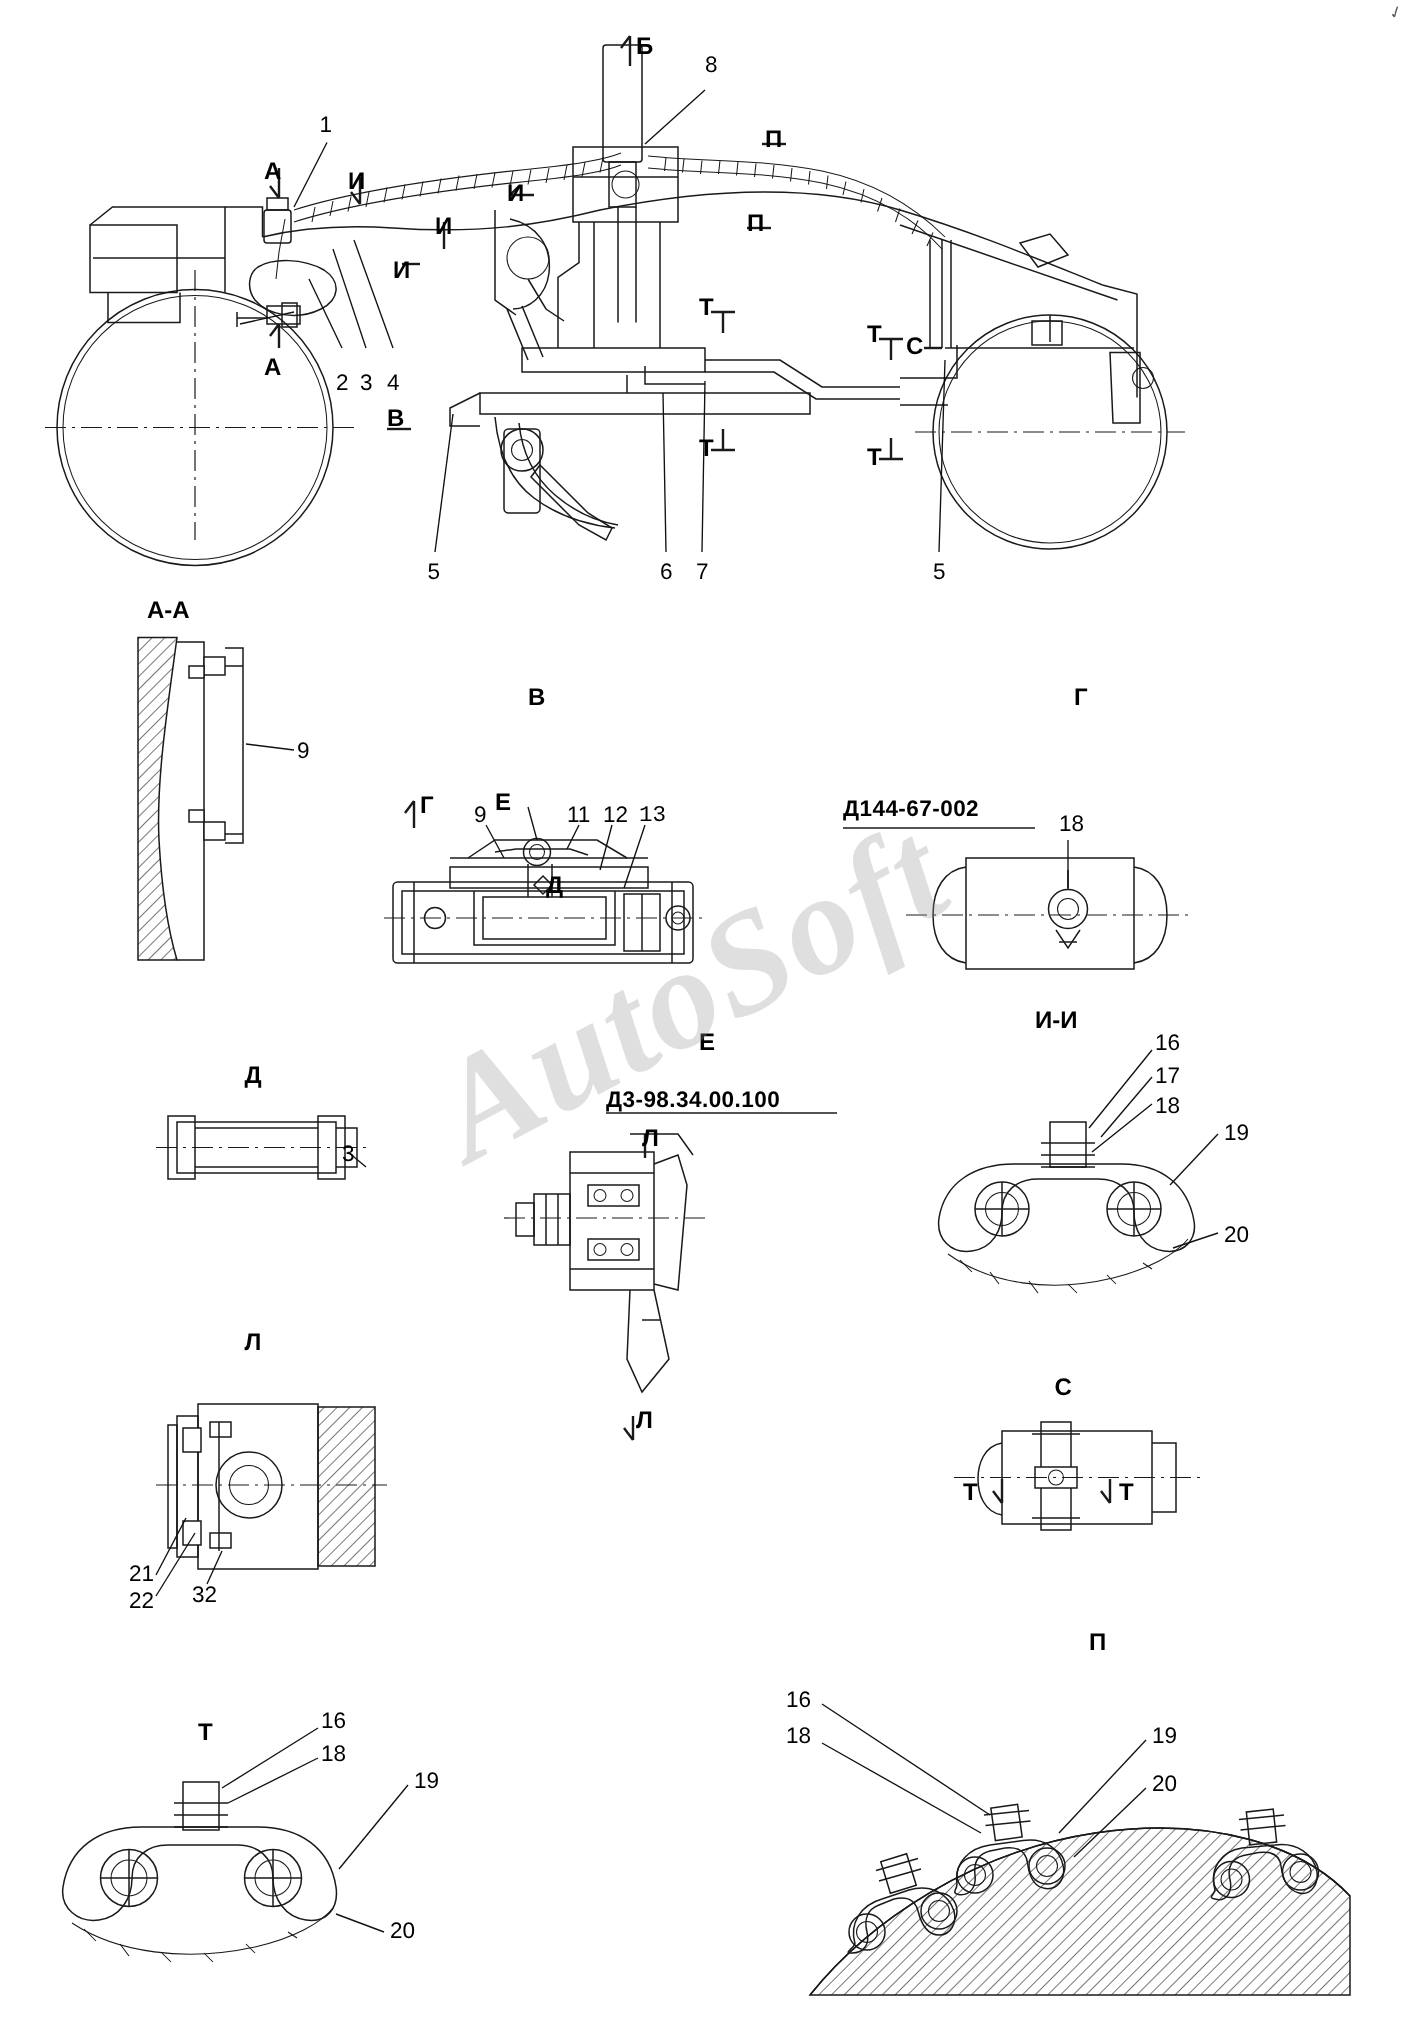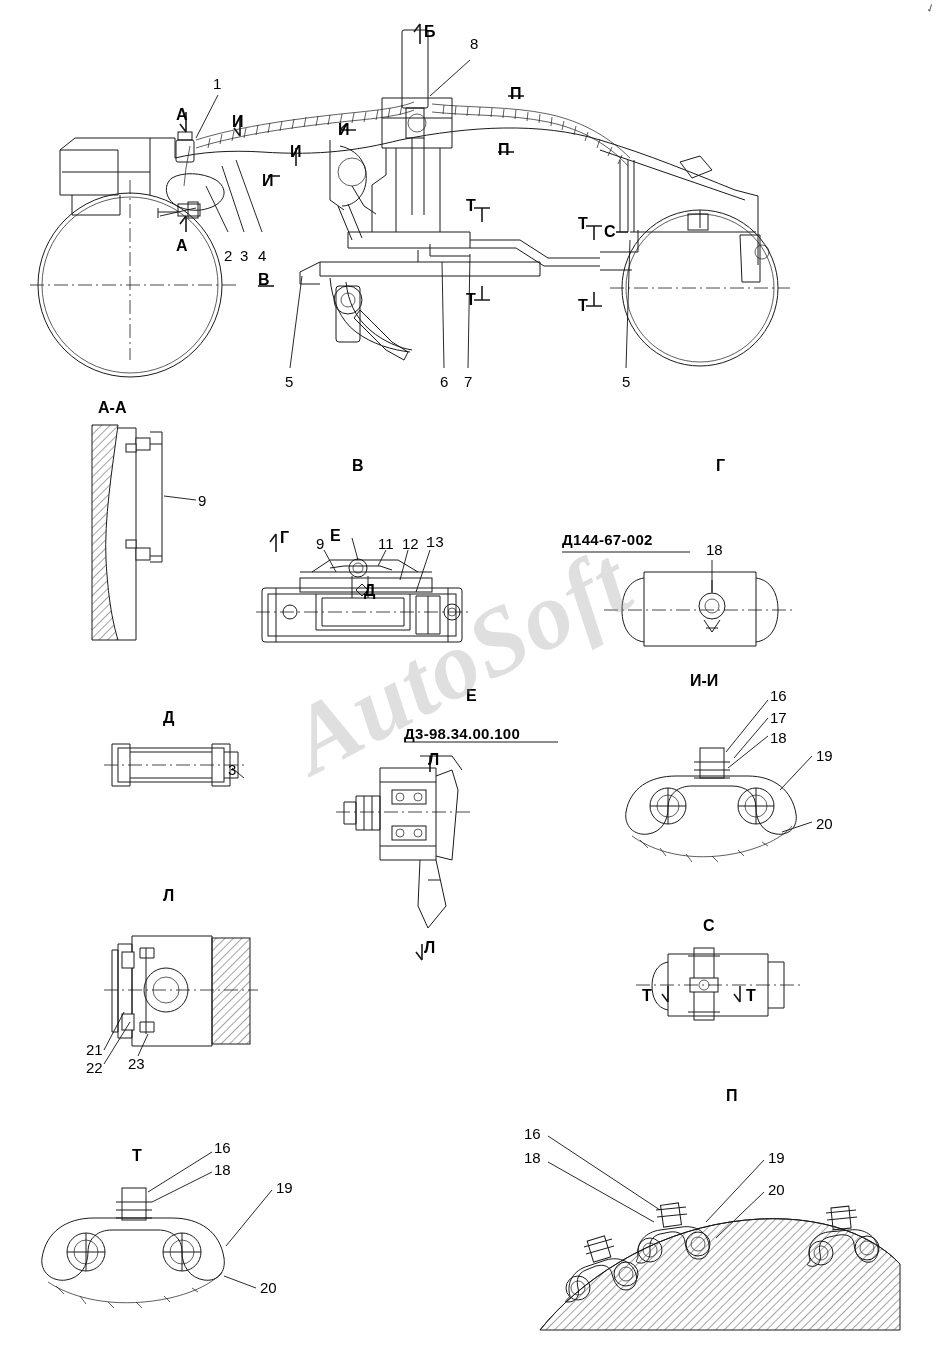--- a/index.html
+++ b/index.html
@@ -463,21 +463,21 @@
   <div class="lbl bold" style="left:690px; top:673px;">И-И</div>
   <div class="lbl" style="left:770px; top:688px;">16</div>
   <div class="lbl" style="left:770px; top:710px;">17</div>
   <div class="lbl" style="left:770px; top:730px;">18</div>
   <div class="lbl" style="left:816px; top:748px;">19</div>
   <div class="lbl" style="left:816px; top:816px;">20</div>
 
   <div class="lbl bold" style="left:163px; top:888px;">Л</div>
   <div class="lbl" style="left:86px; top:1042px;">21</div>
   <div class="lbl" style="left:86px; top:1060px;">22</div>
-  <div class="lbl" style="left:128px; top:1056px;">23</div>
+  <div class="lbl" style="left:128px; top:1056px;">32</div>
 
   <div class="lbl bold" style="left:703px; top:918px;">С</div>
   <div class="lbl bold" style="left:642px; top:988px;">Т</div>
   <div class="lbl bold" style="left:746px; top:988px;">Т</div>
 
   <div class="lbl bold" style="left:132px; top:1148px;">Т</div>
   <div class="lbl" style="left:214px; top:1140px;">16</div>
   <div class="lbl" style="left:214px; top:1162px;">18</div>
   <div class="lbl" style="left:276px; top:1180px;">19</div>
   <div class="lbl" style="left:260px; top:1280px;">20</div>

